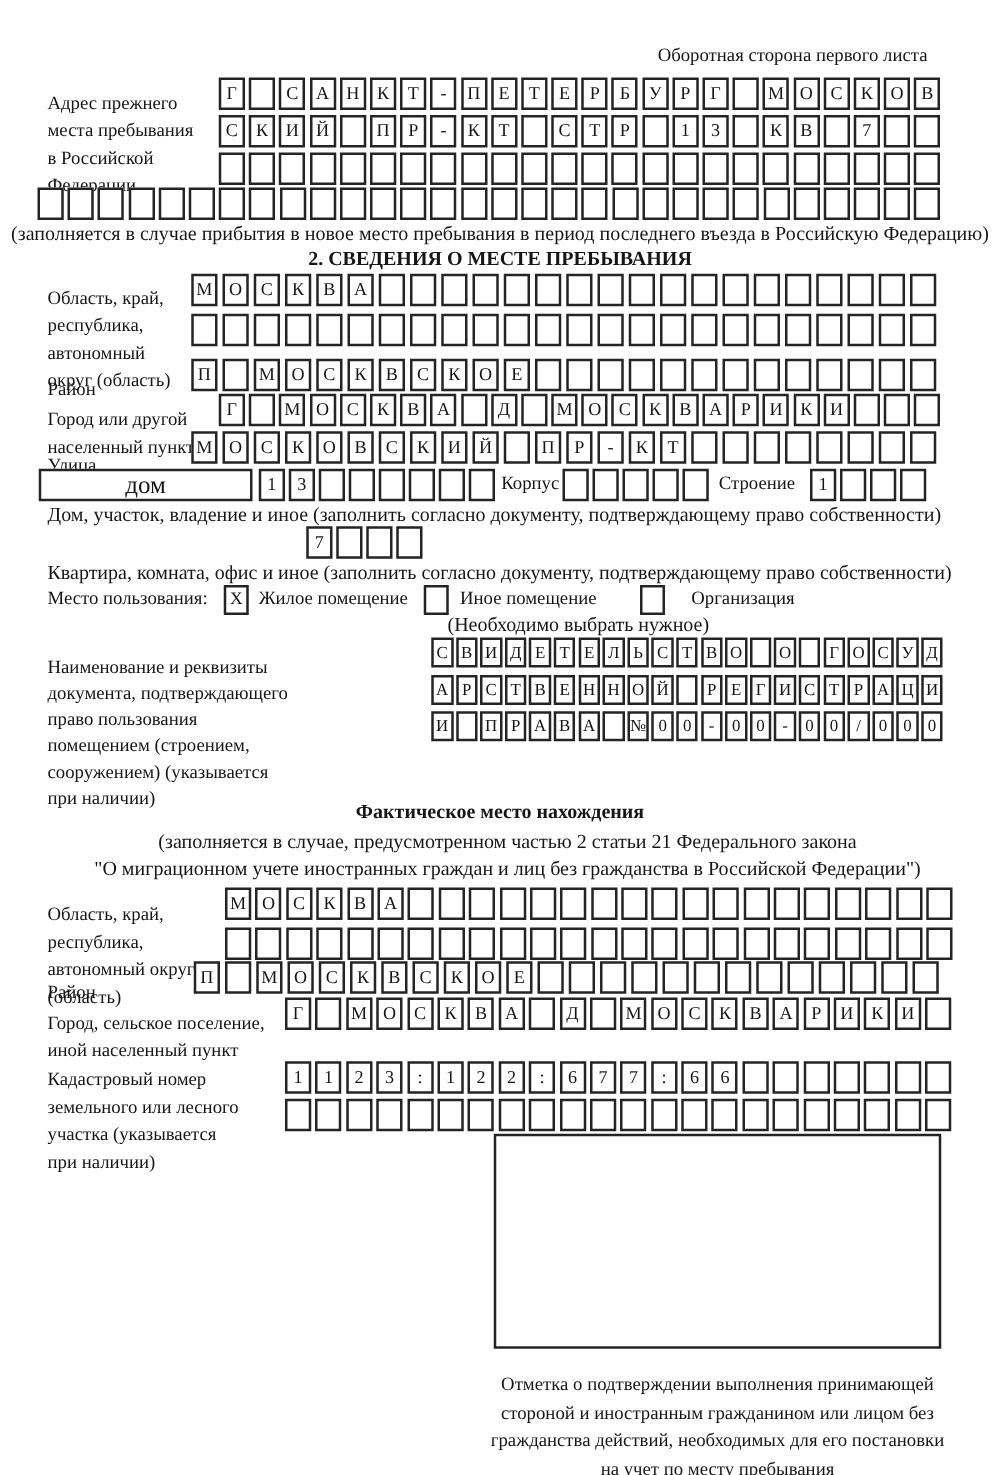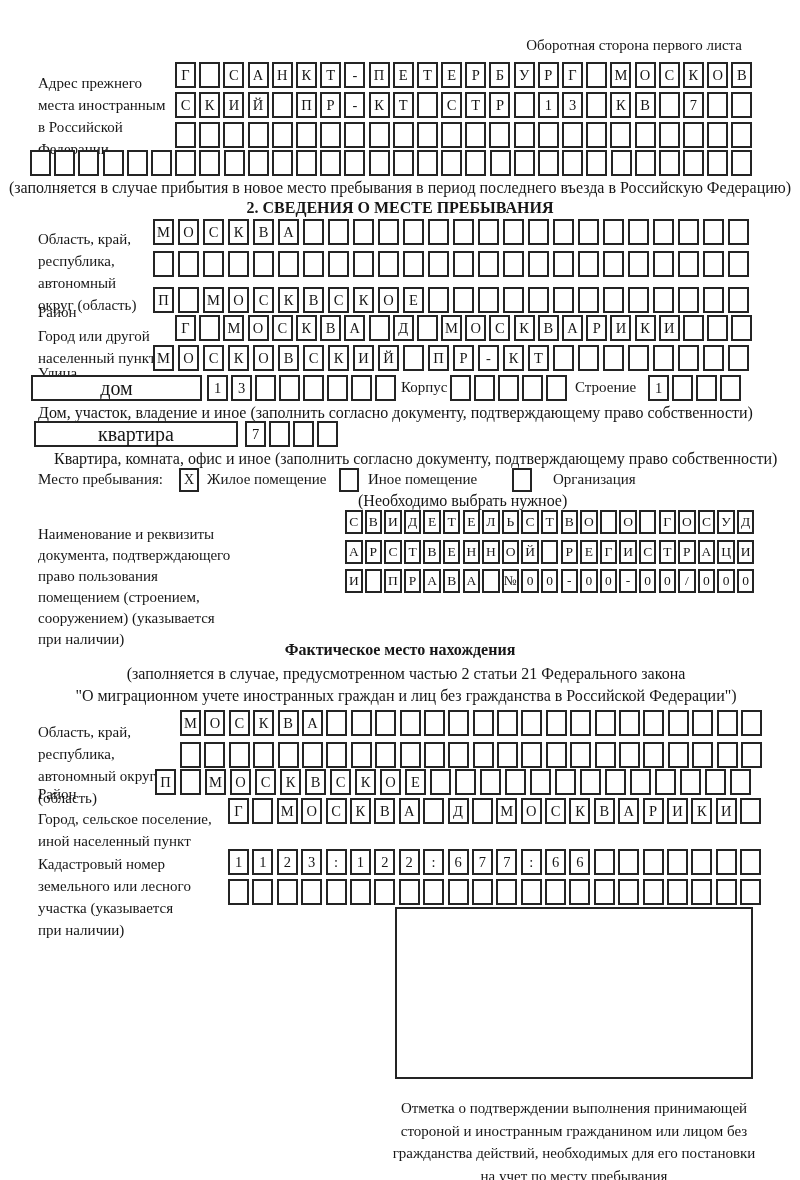--- a/index.html
+++ b/index.html
@@ -26,21 +26,21 @@
 </style>
 </head>
 <body>
 
 <div class="page">
 
   <div class="lbl" style="top:22px;right:58px;">Оборотная сторона первого листа</div>
 
   <div class="lbl" style="left:38px;top:60px;width:140px;">
       <div>Адрес прежнего</div>
-      <div>места иностранным</div>
+      <div>места пребывания</div>
       <div>в Российской</div>
       <div>Федерации</div>
     </div>
   <div class="cells" style="left:175px;top:62px;">
       <span class="cell">Г</span>
       <span class="cell"></span>
       <span class="cell">С</span>
       <span class="cell">А</span>
       <span class="cell">Н</span>
       <span class="cell">К</span>
@@ -318,30 +318,29 @@
     </div>
   <div class="inline-lbl" style="left:575px;top:379px;">Строение</div>
   <div class="cells" style="left:648px;top:375px;gap:3px;">
       <span class="cell">1</span>
       <span class="cell"></span>
       <span class="cell"></span>
       <span class="cell"></span>
     </div>
   <div class="note" style="left:38px;top:402px;">Дом, участок, владение и иное (заполнить согласно документу, подтверждающему право собственности)</div>
 
-  <div class="wbox" style="left:34px;top:421px;width:204px;">квартира</div>
   <div class="cells" style="left:245px;top:421px;gap:3px;">
       <span class="cell">7</span>
       <span class="cell"></span>
       <span class="cell"></span>
       <span class="cell"></span>
     </div>
-  <div class="note" style="left:38px;top:448px;margin-left:16px;">Квартира, комната, офис и иное (заполнить согласно документу, подтверждающему право собственности)</div>
-
-  <div class="inline-lbl" style="left:38px;top:471px;">Место пребывания:</div>
+  <div class="note" style="left:38px;top:448px;">Квартира, комната, офис и иное (заполнить согласно документу, подтверждающему право собственности)</div>
+
+  <div class="inline-lbl" style="left:38px;top:471px;">Место пользования:</div>
   <div class="mark" style="left:179px;top:468px;">X</div>
   <div class="inline-lbl" style="left:207px;top:471px;">Жилое помещение</div>
   <div class="mark" style="left:339px;top:468px;"></div>
   <div class="inline-lbl" style="left:368px;top:471px;">Иное помещение</div>
   <div class="mark" style="left:512px;top:468px;"></div>
   <div class="inline-lbl" style="left:553px;top:471px;">Организация</div>
   <div class="note" style="left:358px;top:490px;">(Необходимо выбрать нужное)</div>
 
   <div class="lbl lh21" style="left:38px;top:512px;width:300px;">
       <div>Наименование и реквизиты</div>

